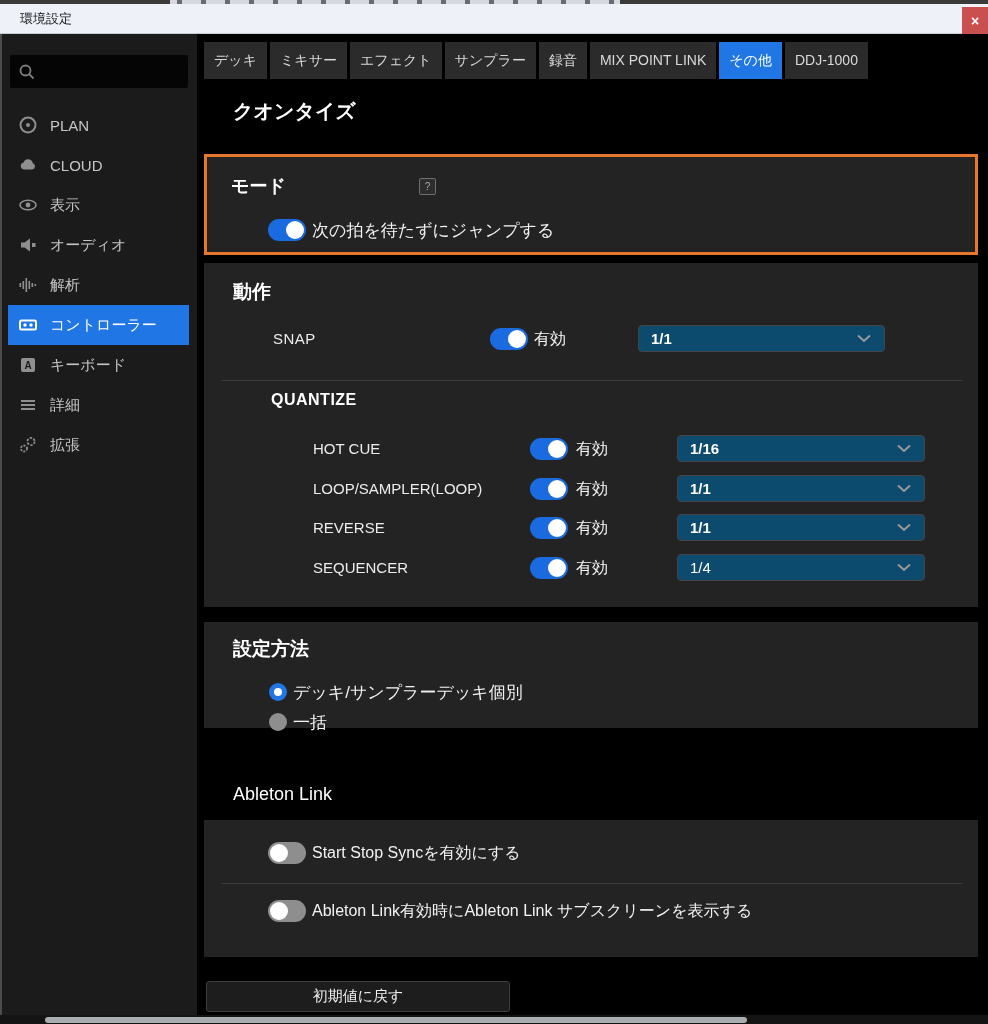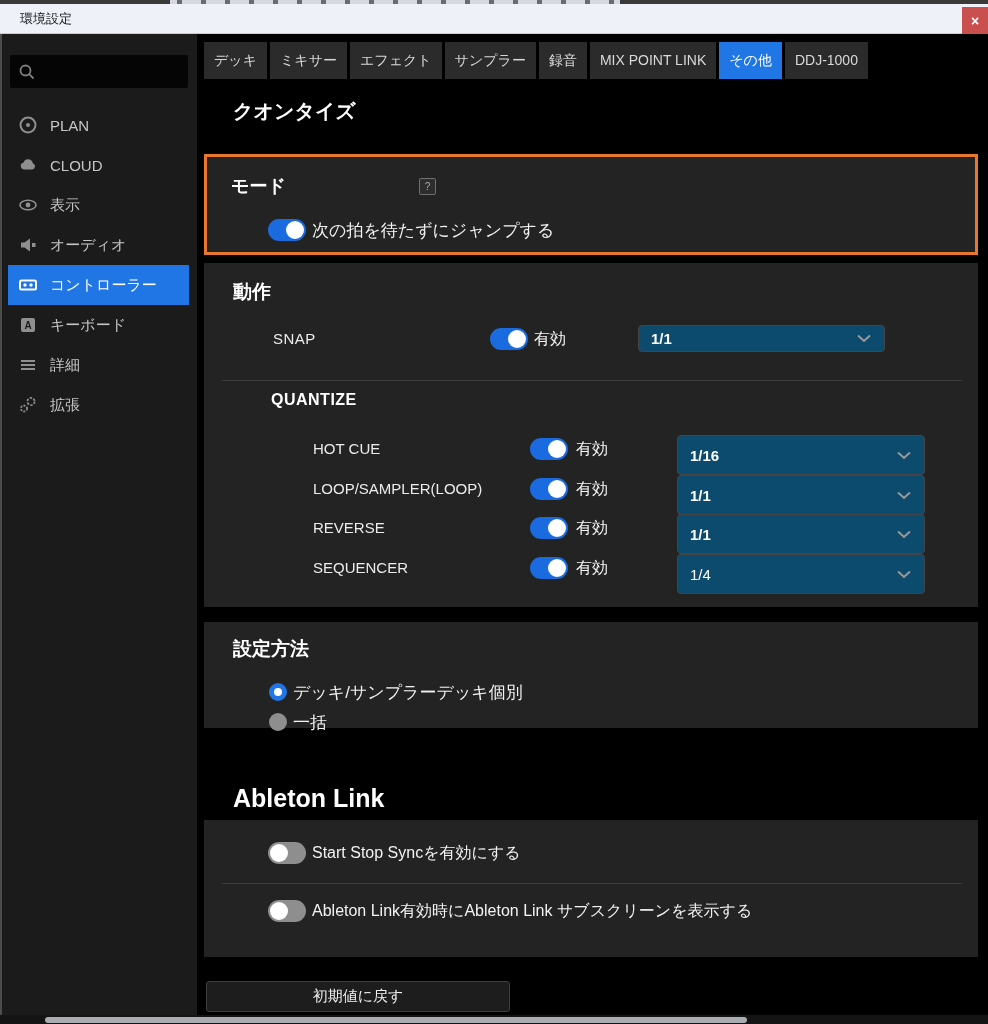--- a/index.html
+++ b/index.html
@@ -45,21 +45,21 @@
   .panel{position:absolute;left:204px;width:774px;background:#232323;box-sizing:border-box;}
   .panel-mode{top:154px;height:101px;border:3px solid #e8772e;}
   .panel-behavior{top:263px;height:344px;}
   .panel-method{top:622px;height:106px;}
   .panel-ableton{top:820px;height:137px;}
 
   .sec-title{position:absolute;color:#fff;font-weight:bold;white-space:nowrap;}
   .mode-title{left:24px;top:17px;font-size:18px;}
   .behavior-title{left:29px;top:16px;font-size:19px;}
   .method-title{left:29px;top:14px;font-size:19px;}
-  .ableton-title{position:absolute;left:233px;top:784px;font-size:25px;font-weight:bold;color:#fff;}
+  .ableton-title{position:absolute;left:233px;top:784px;font-size:18px;font-weight:normal;color:#fff;}
 
   .help-box{position:absolute;left:212px;top:21px;width:15px;height:15px;border:1px solid #6f6f6f;
             border-radius:2px;background:#2d2d2d;color:#a8a8a8;font-size:10px;
             display:flex;align-items:center;justify-content:center;}
 
   
   .toggle{position:relative;width:38px;height:22px;border-radius:11px;background:#8e8e8e;flex:0 0 38px;}
   .toggle .knob{position:absolute;top:2px;left:2px;width:18px;height:18px;border-radius:50%;background:#fff;}
   .toggle.on{background:#1b6be0;}
   .toggle.on .knob{left:auto;right:2px;}
@@ -76,21 +76,21 @@
   .divider{position:absolute;left:18px;right:16px;height:1px;background:#3d3d3d;}
   .div-behavior{top:117px;}
   .div-ableton{top:63px;}
 
   .q-title{position:absolute;left:67px;top:128px;font-size:16px;font-weight:bold;color:#fff;letter-spacing:.5px;}
   .q-row{position:absolute;left:0;right:0;height:28px;}
   .q0{top:172px}.q1{top:212px}.q2{top:251px}.q3{top:291px}
   .q-row .lbl{position:absolute;left:109px;line-height:28px;font-size:15px;color:#ececec;white-space:nowrap;}
   .q-row .toggle{position:absolute;left:326px;top:3px;}
   .q-row .en{position:absolute;left:372px;line-height:28px;font-size:16px;color:#f5f5f5;}
-  .q-row .dropdown{position:absolute;left:473px;top:0;width:248px;height:40px;}
+  .q-row .dropdown{position:absolute;left:473px;top:0;width:248px;height:27px;}
 
   .dropdown{background:#0c4a6e;border:1px solid #454545;border-radius:4px;color:#fff;font-weight:bold;
             font-size:15px;display:flex;align-items:center;padding:0 12px;box-sizing:border-box;cursor:default;}
   .dropdown .val{flex:1;}
   .dropdown.normal-weight .val{font-weight:normal;}
 
   .opt-row{position:absolute;left:65px;display:flex;align-items:center;height:24px;}
   .opt1{top:58px}.opt2{top:88px}
   .radio{width:18px;height:18px;border-radius:50%;background:#8e8e8e;position:relative;flex:0 0 18px;}
   .radio.selected{background:#1f76e4;}
@@ -146,20 +146,33 @@
               <circle cx="10" cy="10" r="2.4" fill="currentColor"></circle>
             </svg></span>
         <span class="nlabel">表示</span>
       </div>
       <div class="nav-item">
         <span class="nicon"><svg width="20" height="20" viewBox="0 0 20 20">
               <path d="M3 7.5 h3.5 L12 3.5 v13 L6.5 12.5 H3 z" fill="currentColor"></path>
               <rect x="14" y="8" width="3.5" height="4" fill="currentColor"></rect>
             </svg></span>
         <span class="nlabel">オーディオ</span>
+      </div>
+      <div class="nav-item">
+        <span class="nicon"><svg width="20" height="20" viewBox="0 0 20 20">
+              <g fill="currentColor">
+                <rect x="1.5" y="8" width="1.6" height="4"></rect>
+                <rect x="4.5" y="6" width="1.6" height="8"></rect>
+                <rect x="7.5" y="3" width="1.6" height="14"></rect>
+                <rect x="10.5" y="6" width="1.6" height="8"></rect>
+                <rect x="13.5" y="8" width="1.6" height="4"></rect>
+                <rect x="16.5" y="9" width="1.6" height="2"></rect>
+              </g>
+            </svg></span>
+        <span class="nlabel">解析</span>
       </div>
       <div class="nav-item selected">
         <span class="nicon"><svg width="20" height="20" viewBox="0 0 20 20">
               <rect x="2" y="5.5" width="16" height="9" rx="1.5" fill="none" stroke="currentColor" stroke-width="2"></rect>
               <circle cx="7" cy="10" r="1.7" fill="currentColor"></circle>
               <circle cx="13" cy="10" r="1.7" fill="currentColor"></circle>
             </svg></span>
         <span class="nlabel">コントローラー</span>
       </div>
       <div class="nav-item">

